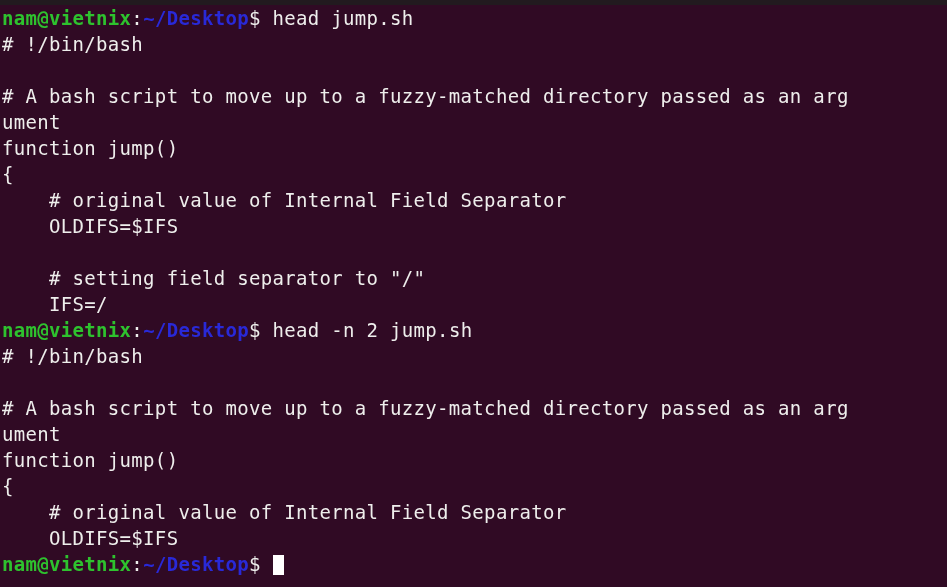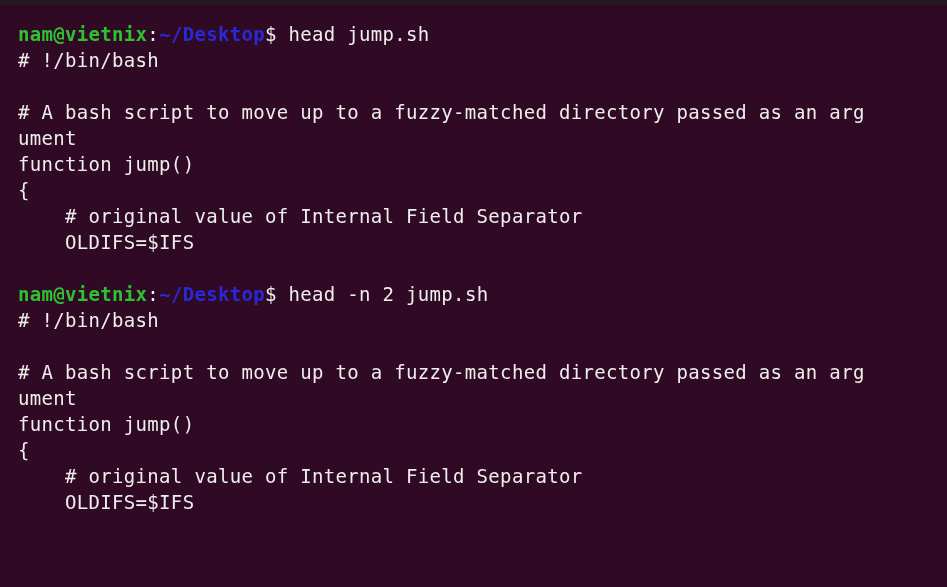--- a/index.html
+++ b/index.html
@@ -26,21 +26,21 @@
     width: 947px;
     height: 5px;
     background: #221a1f;
   }
   #screen {
     position: absolute;
     top: 5px;
     left: 0;
     width: 947px;
     height: 582px;
-    padding: 16px;
+    padding: 0;
     box-sizing: border-box;
   }
   .row {
     height: 26px;
     white-space: pre;
     letter-spacing: 0.32px;
     padding-left: 2px;
   }
   .c-green  { color: #2ec22e; font-weight: bold; }
   .c-blue   { color: #2929d7; font-weight: bold; }
@@ -62,23 +62,26 @@
       <div class="row"><span class="c-green">nam@vietnix</span><span class="c-plain">:</span><span class="c-blue">~/Desktop</span><span class="c-plain">$</span><span class="c-plain"> head jump.sh</span></div>
       <div class="row"><span class="c-plain"># !/bin/bash</span></div>
       <div class="row"><span class="c-plain"></span></div>
       <div class="row"><span class="c-plain"># A bash script to move up to a fuzzy-matched directory passed as an arg</span></div>
       <div class="row"><span class="c-plain">ument</span></div>
       <div class="row"><span class="c-plain">function jump()</span></div>
       <div class="row"><span class="c-plain">{</span></div>
       <div class="row"><span class="c-plain">    # original value of Internal Field Separator</span></div>
       <div class="row"><span class="c-plain">    OLDIFS=$IFS</span></div>
       <div class="row"><span class="c-plain"></span></div>
+      <div class="row"><span class="c-plain">    # setting field separator to "/"</span></div>
+      <div class="row"><span class="c-plain">    IFS=/</span></div>
       <div class="row"><span class="c-green">nam@vietnix</span><span class="c-plain">:</span><span class="c-blue">~/Desktop</span><span class="c-plain">$</span><span class="c-plain"> head -n 2 jump.sh</span></div>
       <div class="row"><span class="c-plain"># !/bin/bash</span></div>
       <div class="row"><span class="c-plain"></span></div>
       <div class="row"><span class="c-plain"># A bash script to move up to a fuzzy-matched directory passed as an arg</span></div>
       <div class="row"><span class="c-plain">ument</span></div>
       <div class="row"><span class="c-plain">function jump()</span></div>
       <div class="row"><span class="c-plain">{</span></div>
       <div class="row"><span class="c-plain">    # original value of Internal Field Separator</span></div>
       <div class="row"><span class="c-plain">    OLDIFS=$IFS</span></div>
+      <div class="row"><span class="c-green">nam@vietnix</span><span class="c-plain">:</span><span class="c-blue">~/Desktop</span><span class="c-plain">$</span><span class="c-plain"> </span><span class="cursor"></span></div>
     </div>
 </div>
 
 </body></html>

